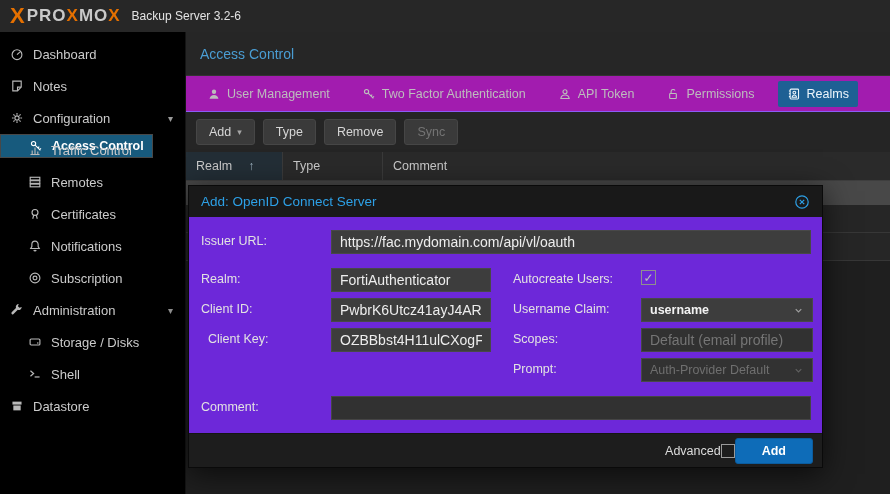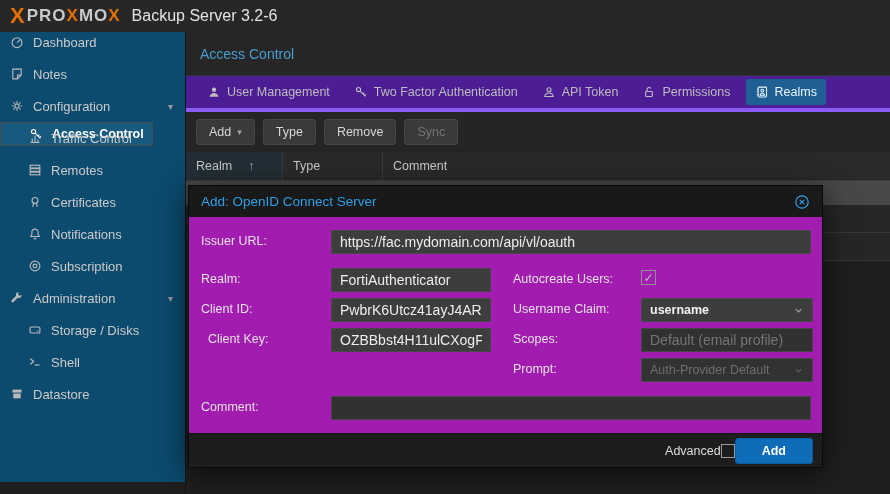--- a/index.html
+++ b/index.html
@@ -10,40 +10,40 @@
   }
   svg.ic { display:block; flex:0 0 auto; }
 
   
   .hdr { position:absolute; left:0; top:0; width:890px; height:32px;
          background:#272727; display:flex; align-items:center; padding:0 10px; z-index:6; }
   .brand { display:flex; align-items:center; }
   .brand-mark { color:#e57000; font-weight:bold; font-size:22px; line-height:1; margin-right:2px; }
   .brand-word { font-weight:bold; font-size:17px; letter-spacing:1px; color:#c9c9c9; }
   .brand-word .ox { color:#e57000; }
-  .product { margin-left:11px; font-size:16px; color:#e3e3e3; }
+  .product { margin-left:11px; font-size:12px; color:#e3e3e3; }
 
   
-  .sidebar { position:absolute; left:0; top:20px; width:185px; height:462px;
-             background:#0c4a6e; padding-top:6px; z-index:5; }
+  .sidebar { position:absolute; left:0; top:32px; width:185px; height:462px;
+             background:#000000; padding-top:6px; z-index:5; }
   .sb { height:32px; display:flex; align-items:center; gap:9px; padding-left:10px;
         font-size:13px; color:#cbcbcb; position:relative; cursor:pointer; }
   .sb.l1 { padding-left:28px; }
   .sb.sel { background:#175a7d; color:#fff; }
   .sb .caret { position:absolute; right:12px; font-size:10px; color:#9a9a9a; }
   .sb svg { color:#b9b9b9; }
   .sb.sel svg { color:#fff; }
 
   
   .main { position:absolute; left:185px; top:32px; width:705px; height:462px;
           background:#1f1f1f; border-left:1px solid #141414; }
   .titlebar { height:44px; display:flex; align-items:center; padding:0 14px;
               font-size:14px; color:#4a9dd3; background:#262626; border-bottom:1px solid #343434; }
-  .tabs { height:36px; display:flex; align-items:center; gap:6px; padding:0 12px;
-          background:#4c1d95; border-bottom:4px solid #8b5cf6; }
+  .tabs { height:36px; display:flex; align-items:center; gap:14px; padding:0 12px;
+          background:#a21caf; border-bottom:1px solid #8b5cf6; }
   .tab { display:flex; align-items:center; gap:6px; font-size:12.5px; color:#bdbdbd;
          padding:6px 9px; border-radius:2px; cursor:pointer; white-space:nowrap; }
   .tab.active { background:#1e6094; color:#eef6fc; }
   .toolbar { height:40px; display:flex; align-items:center; gap:8px; padding:0 10px; background:#252525; }
   .btn { background:#3a3a3a; border:1px solid #464646; border-radius:3px; color:#d6d6d6;
          font-size:12.5px; padding:5px 12px; display:flex; align-items:center; gap:6px; cursor:pointer; }
   .btn .bcaret { font-size:9px; color:#a5a5a5; }
   .btn.disabled { color:#747474; }
   .thead { height:29px; display:flex; background:#2a2a2a; border-bottom:1px solid #3e3e3e;
            font-size:12.5px; color:#c8c8c8; }
@@ -55,21 +55,21 @@
   .trow1 { height:24px; background:#484848; }
   .trow { height:28px; background:#262626; border-bottom:1px solid #373737; }
 
   
   .dialog { position:absolute; left:188px; top:185px; width:635px; height:283px;
             background:#282828; z-index:10; border:1px solid #0a0a0a;
             box-shadow:0 6px 28px rgba(0,0,0,.65); }
   .dlg-h { height:31px; background:#191919; display:flex; align-items:center;
            padding:0 12px; font-size:13.5px; color:#2da0e6; }
   .dlg-close { margin-left:auto; cursor:pointer; display:flex; }
-  .dlg-b { position:relative; height:216px; background:#a21caf; }
+  .dlg-b { position:relative; height:216px; background:#6d28d9; }
   .lbl { position:absolute; font-size:12.5px; color:#e2e2e2; white-space:nowrap; }
   .fld { position:absolute; height:24px; background:#3d3d3d; border:1px solid #484848;
          color:#ededed; font-size:14px; padding:0 8px; font-family:inherit; outline:none; }
   .fld.empty { background:#313131; border-color:#454545; }
   .fld::placeholder { color:#757575; }
   .sel { position:absolute; height:24px; background:#3d3d3d; border:1px solid #484848;
          display:flex; align-items:center; padding:0 8px; font-size:12.5px; color:#f2f2f2;
          font-weight:bold; cursor:pointer; }
   .sel .chev { margin-left:auto; color:#9f9f9f; display:flex; }
   .sel.disabled { background:#323232; color:#6f6f6f; font-weight:normal; cursor:default; }

